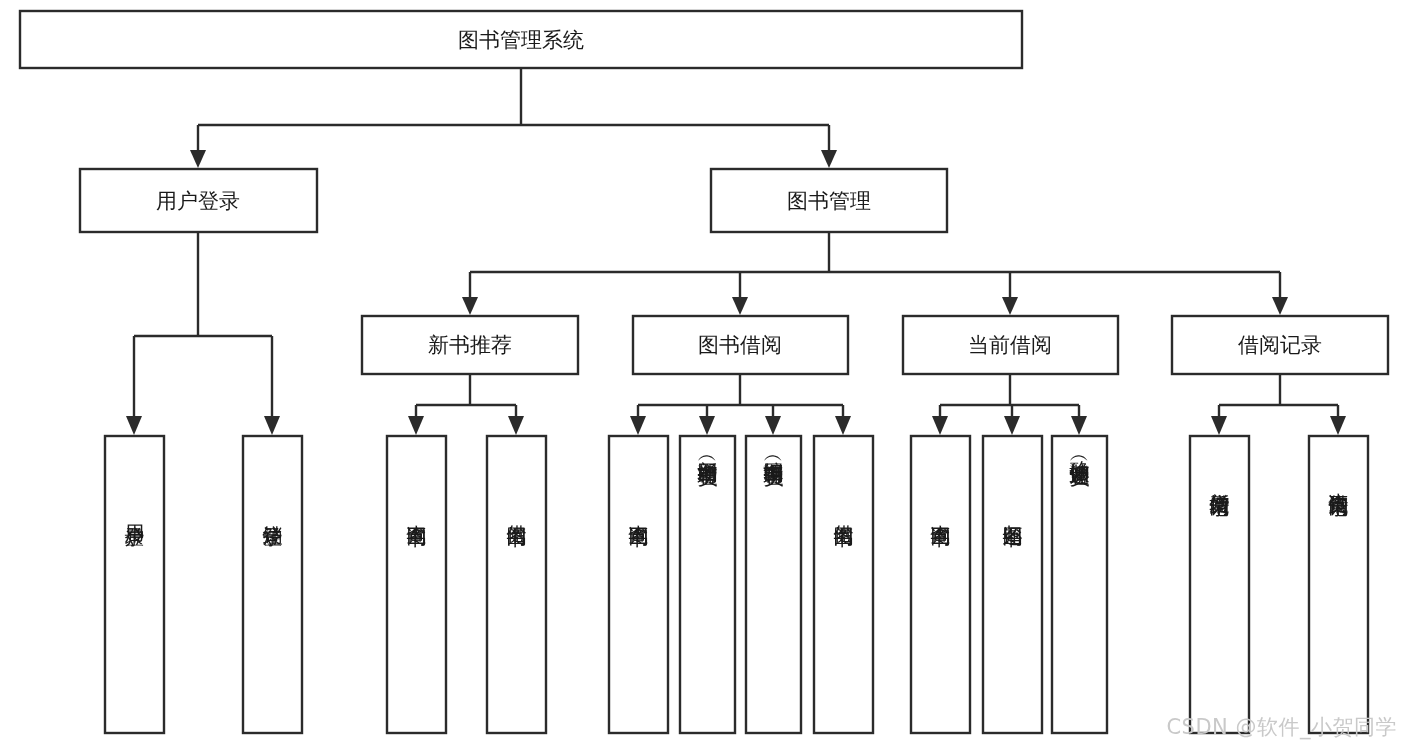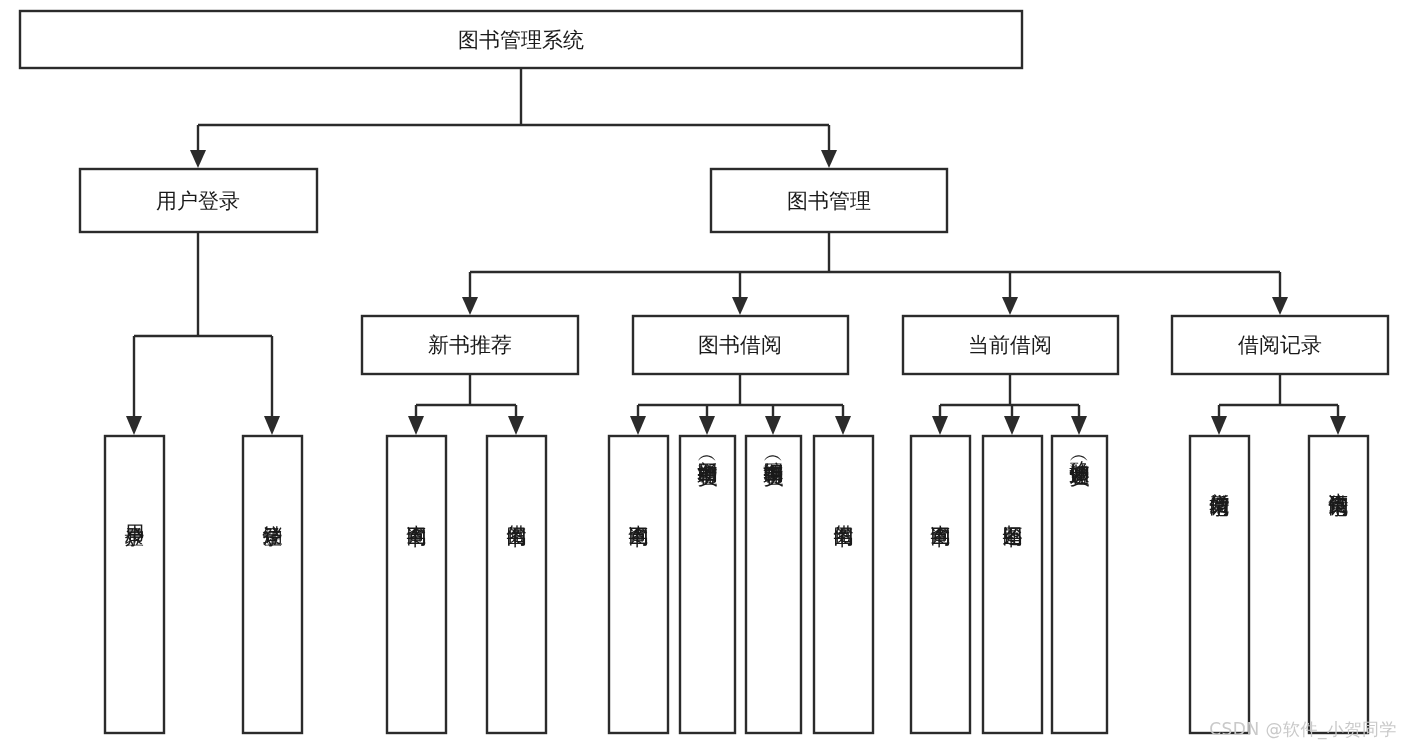--- a/index.html
+++ b/index.html
@@ -52,21 +52,21 @@
   }
   .arrow-head {
     fill: #2b2b2b;
     stroke: none;
   }
   .watermark {
     position: absolute;
     right: 8px;
     bottom: 6px;
     color: #c9c9c9;
-    font-size: 17px;
+    font-size: 21px;
     font-family: "DejaVu Sans", "Liberation Sans", sans-serif;
     letter-spacing: 0.5px;
     white-space: nowrap;
     pointer-events: none;
   }
 </style>
 </head>
 <body>
 
 <svg id="diagram" viewBox="0 0 1405 747" xmlns="http://www.w3.org/2000/svg">

